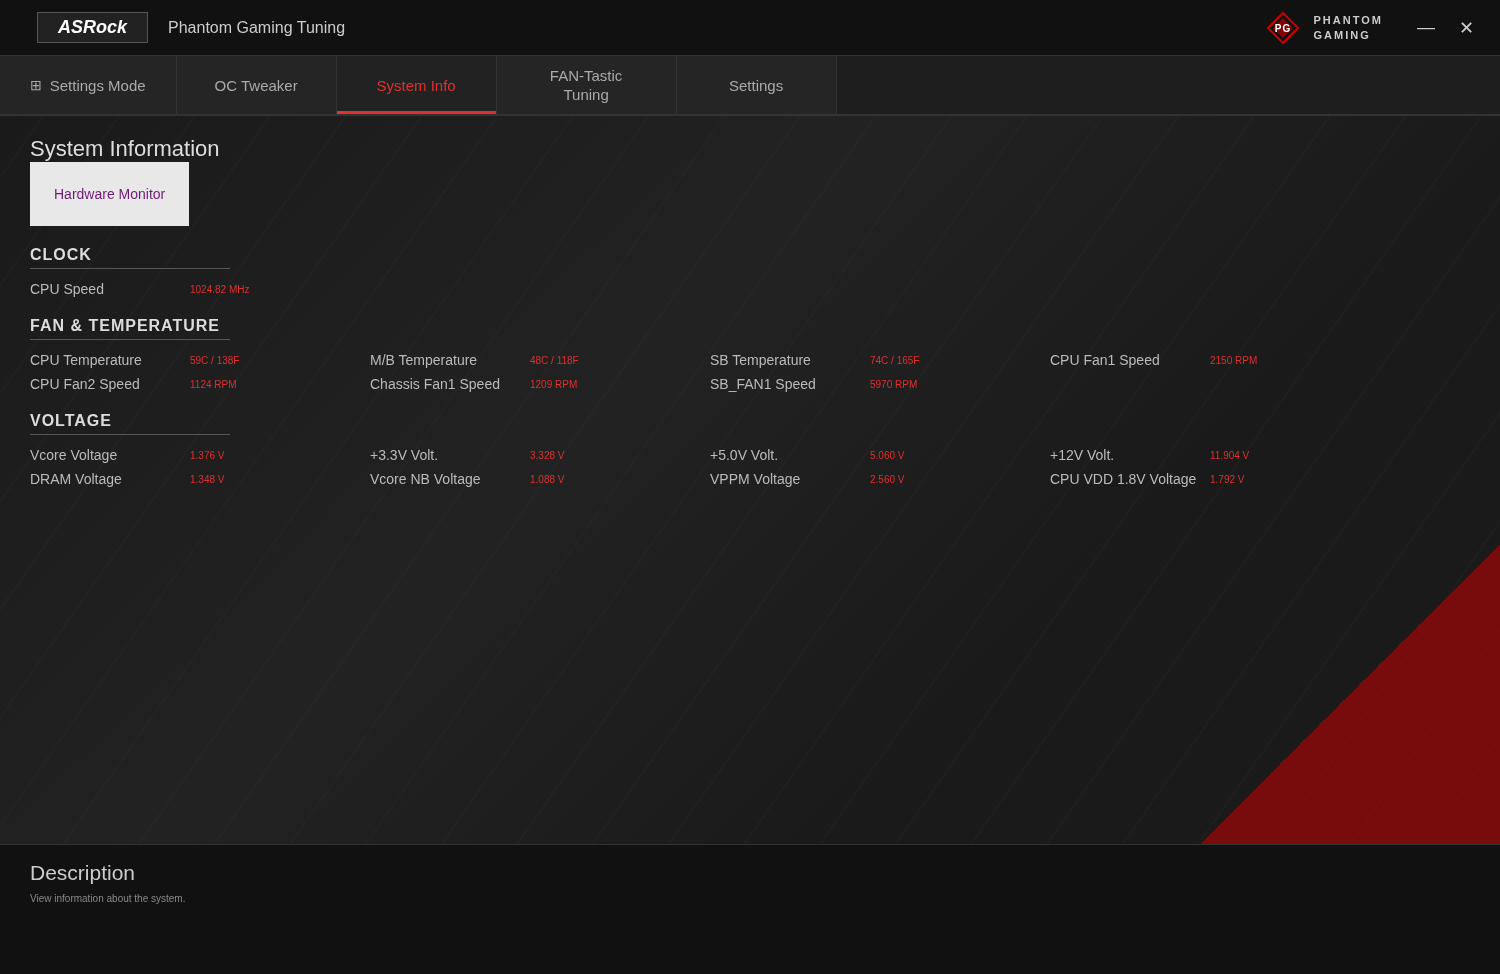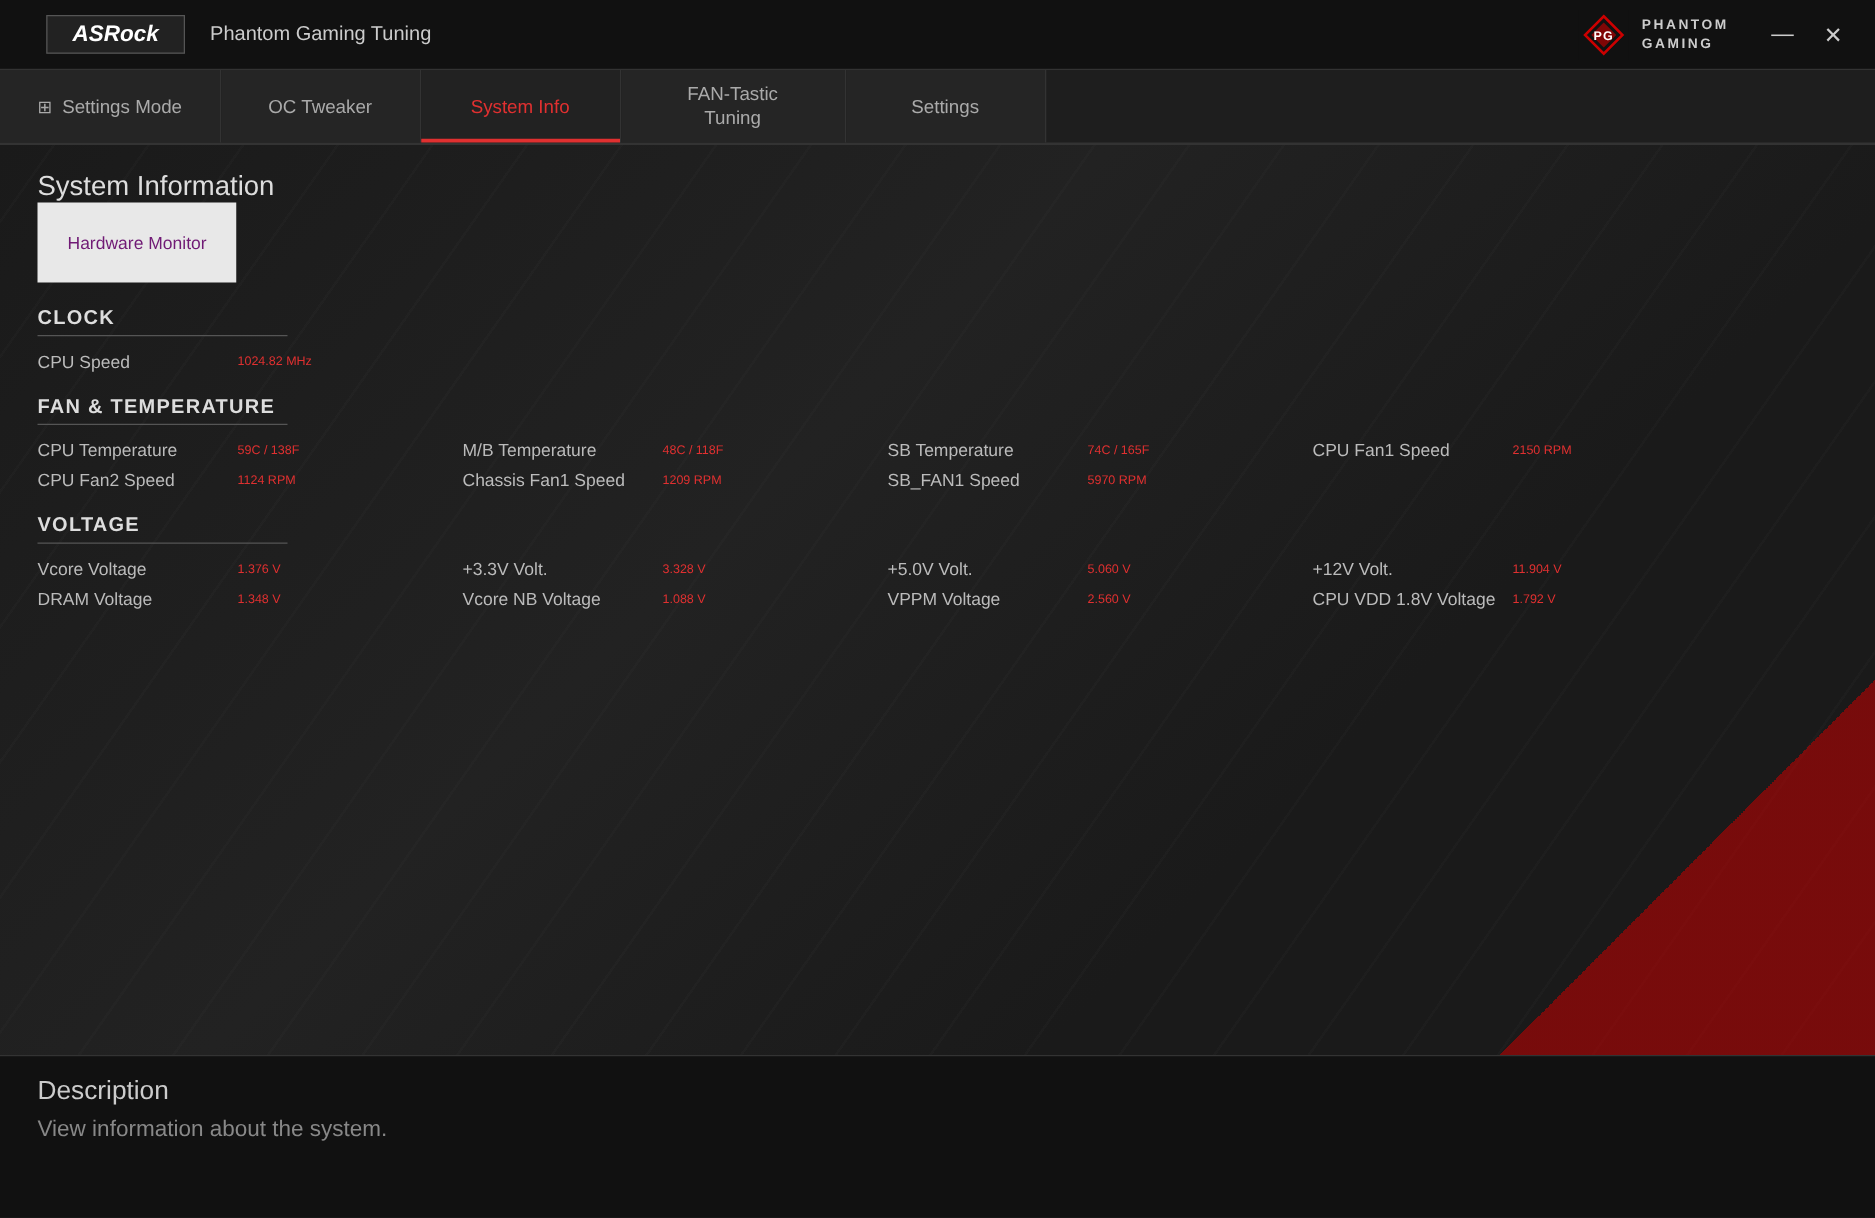--- a/index.html
+++ b/index.html
@@ -214,21 +214,21 @@
       border-top: 1px solid #333;
       padding: 16px 30px;
     }
     #desc-title {
       color: #ccc;
       font-size: 21px;
       margin-bottom: 8px;
     }
     #desc-text {
       color: #888;
-      font-size: 18px;
+      font-size: 10px;
     }
   </style>
 </head>
 <body>
 
 <div id="title-bar">
   <div id="asrock-logo">ASRock</div>
   <span id="app-title">Phantom Gaming Tuning</span>
 
   <div id="phantom-gaming-logo">

